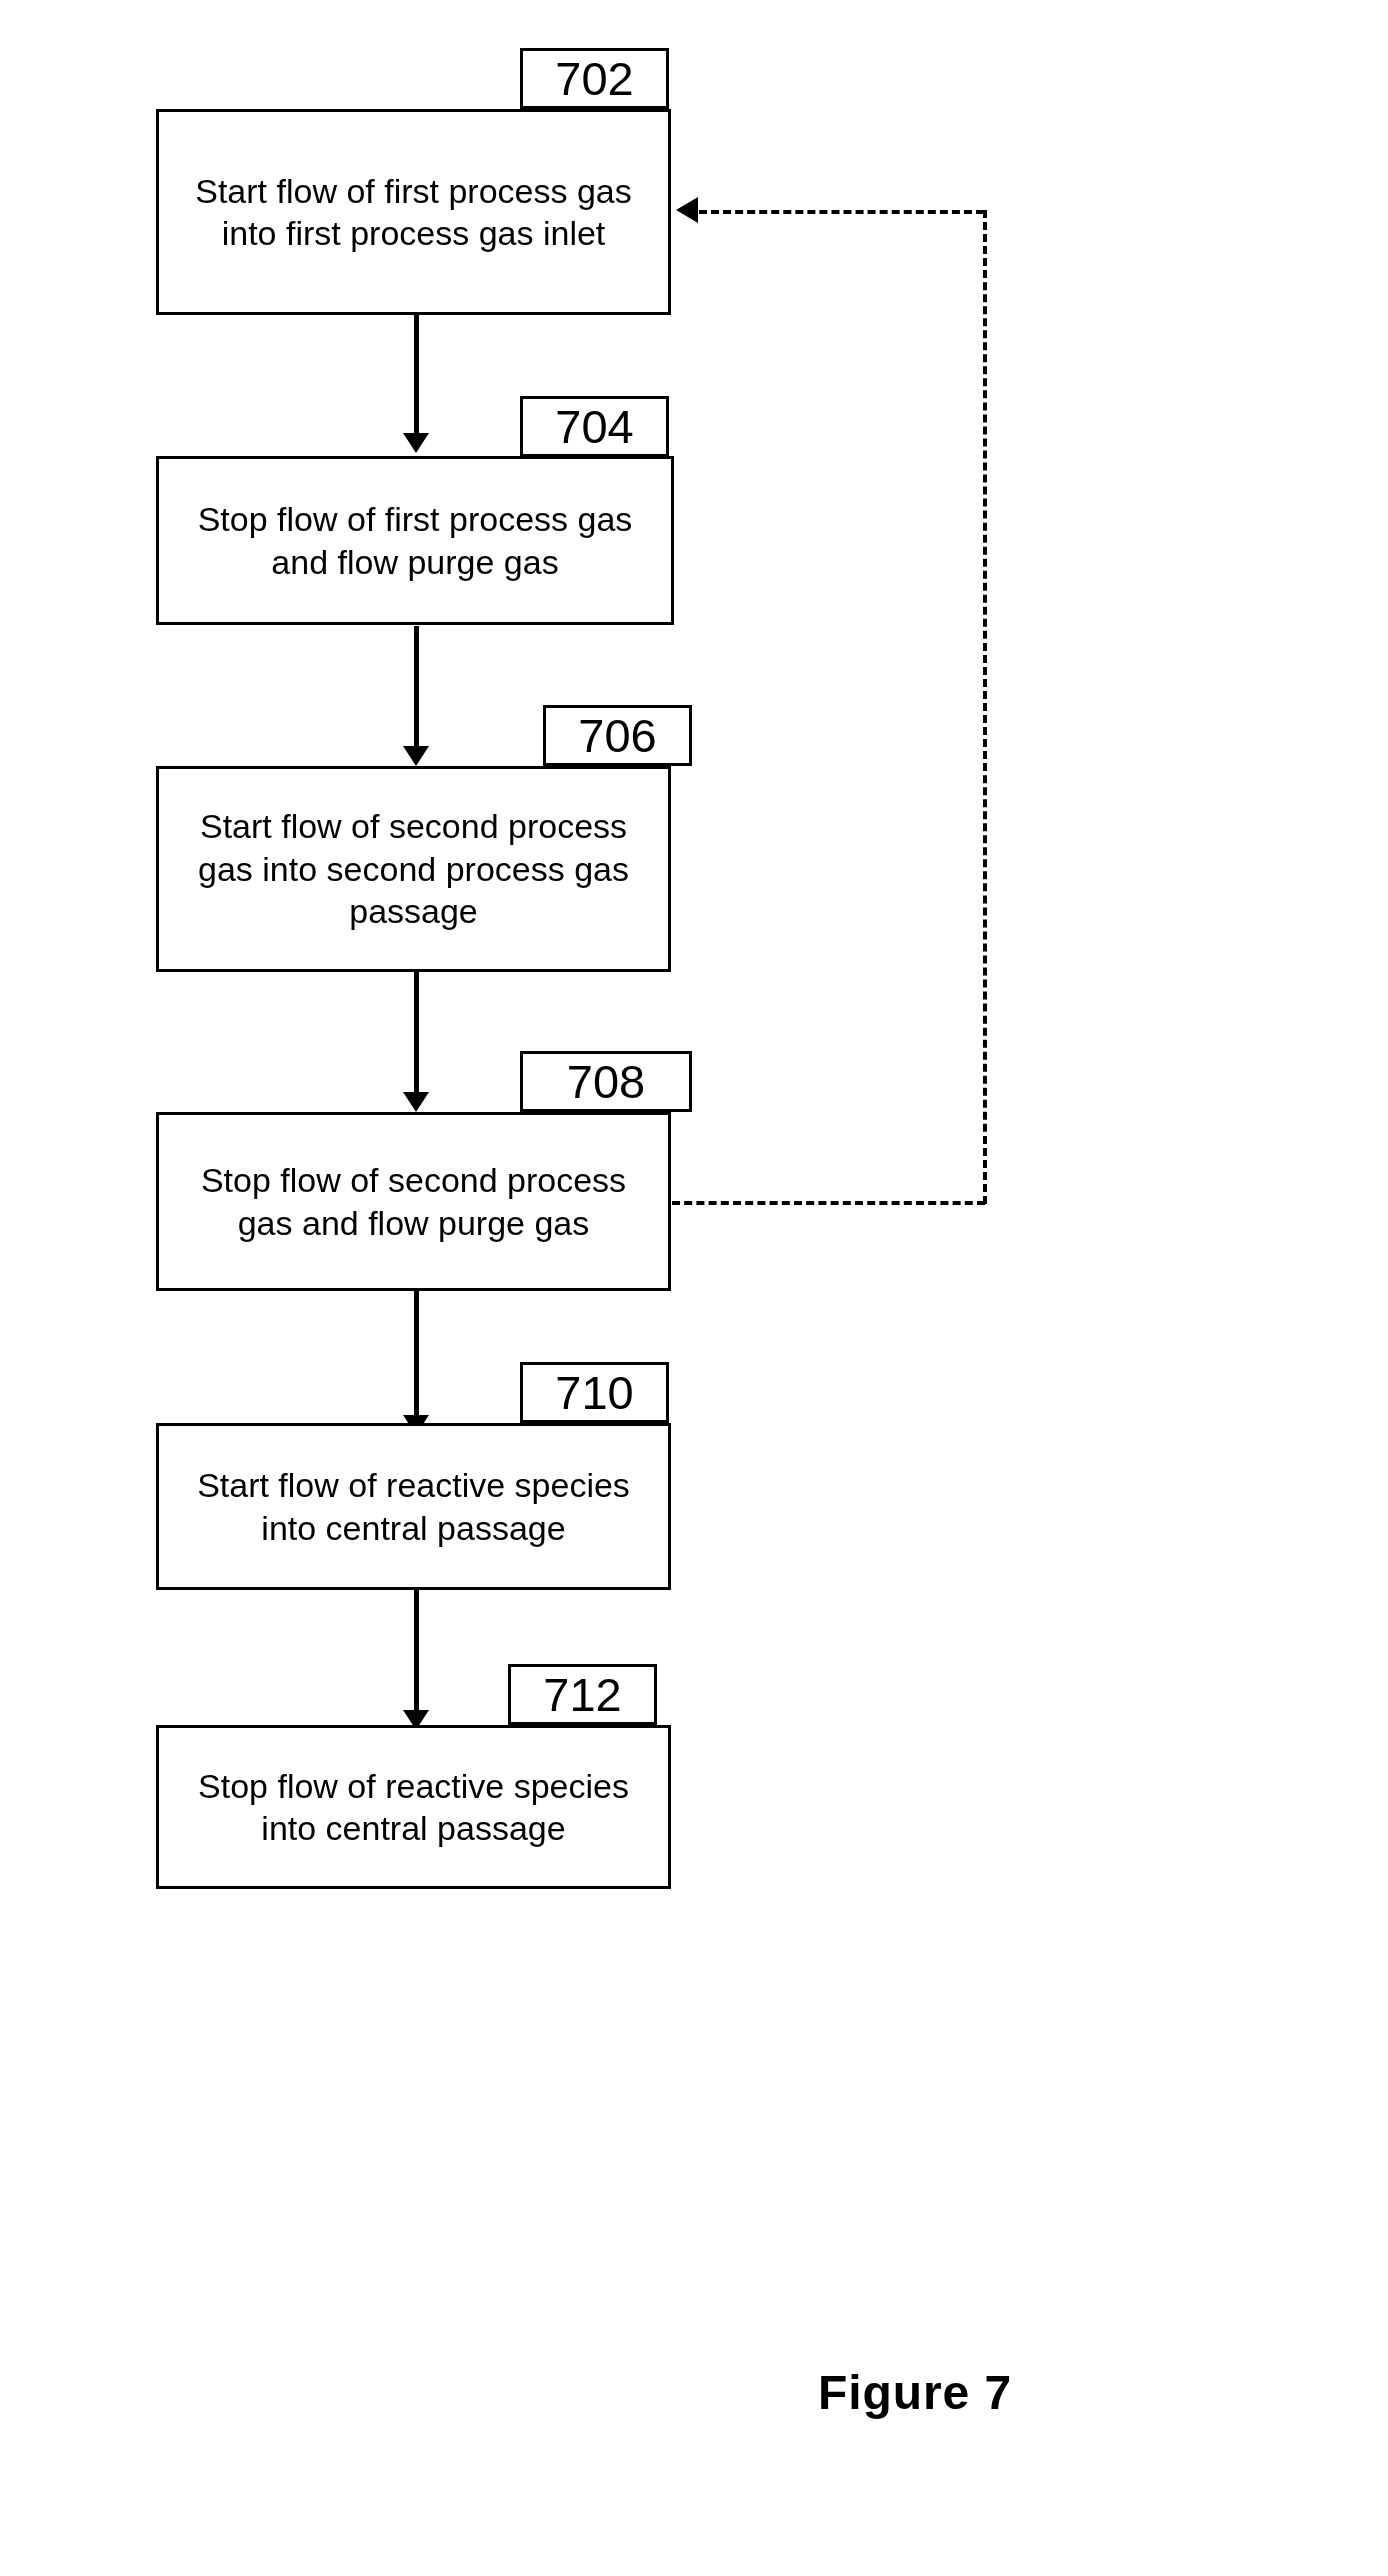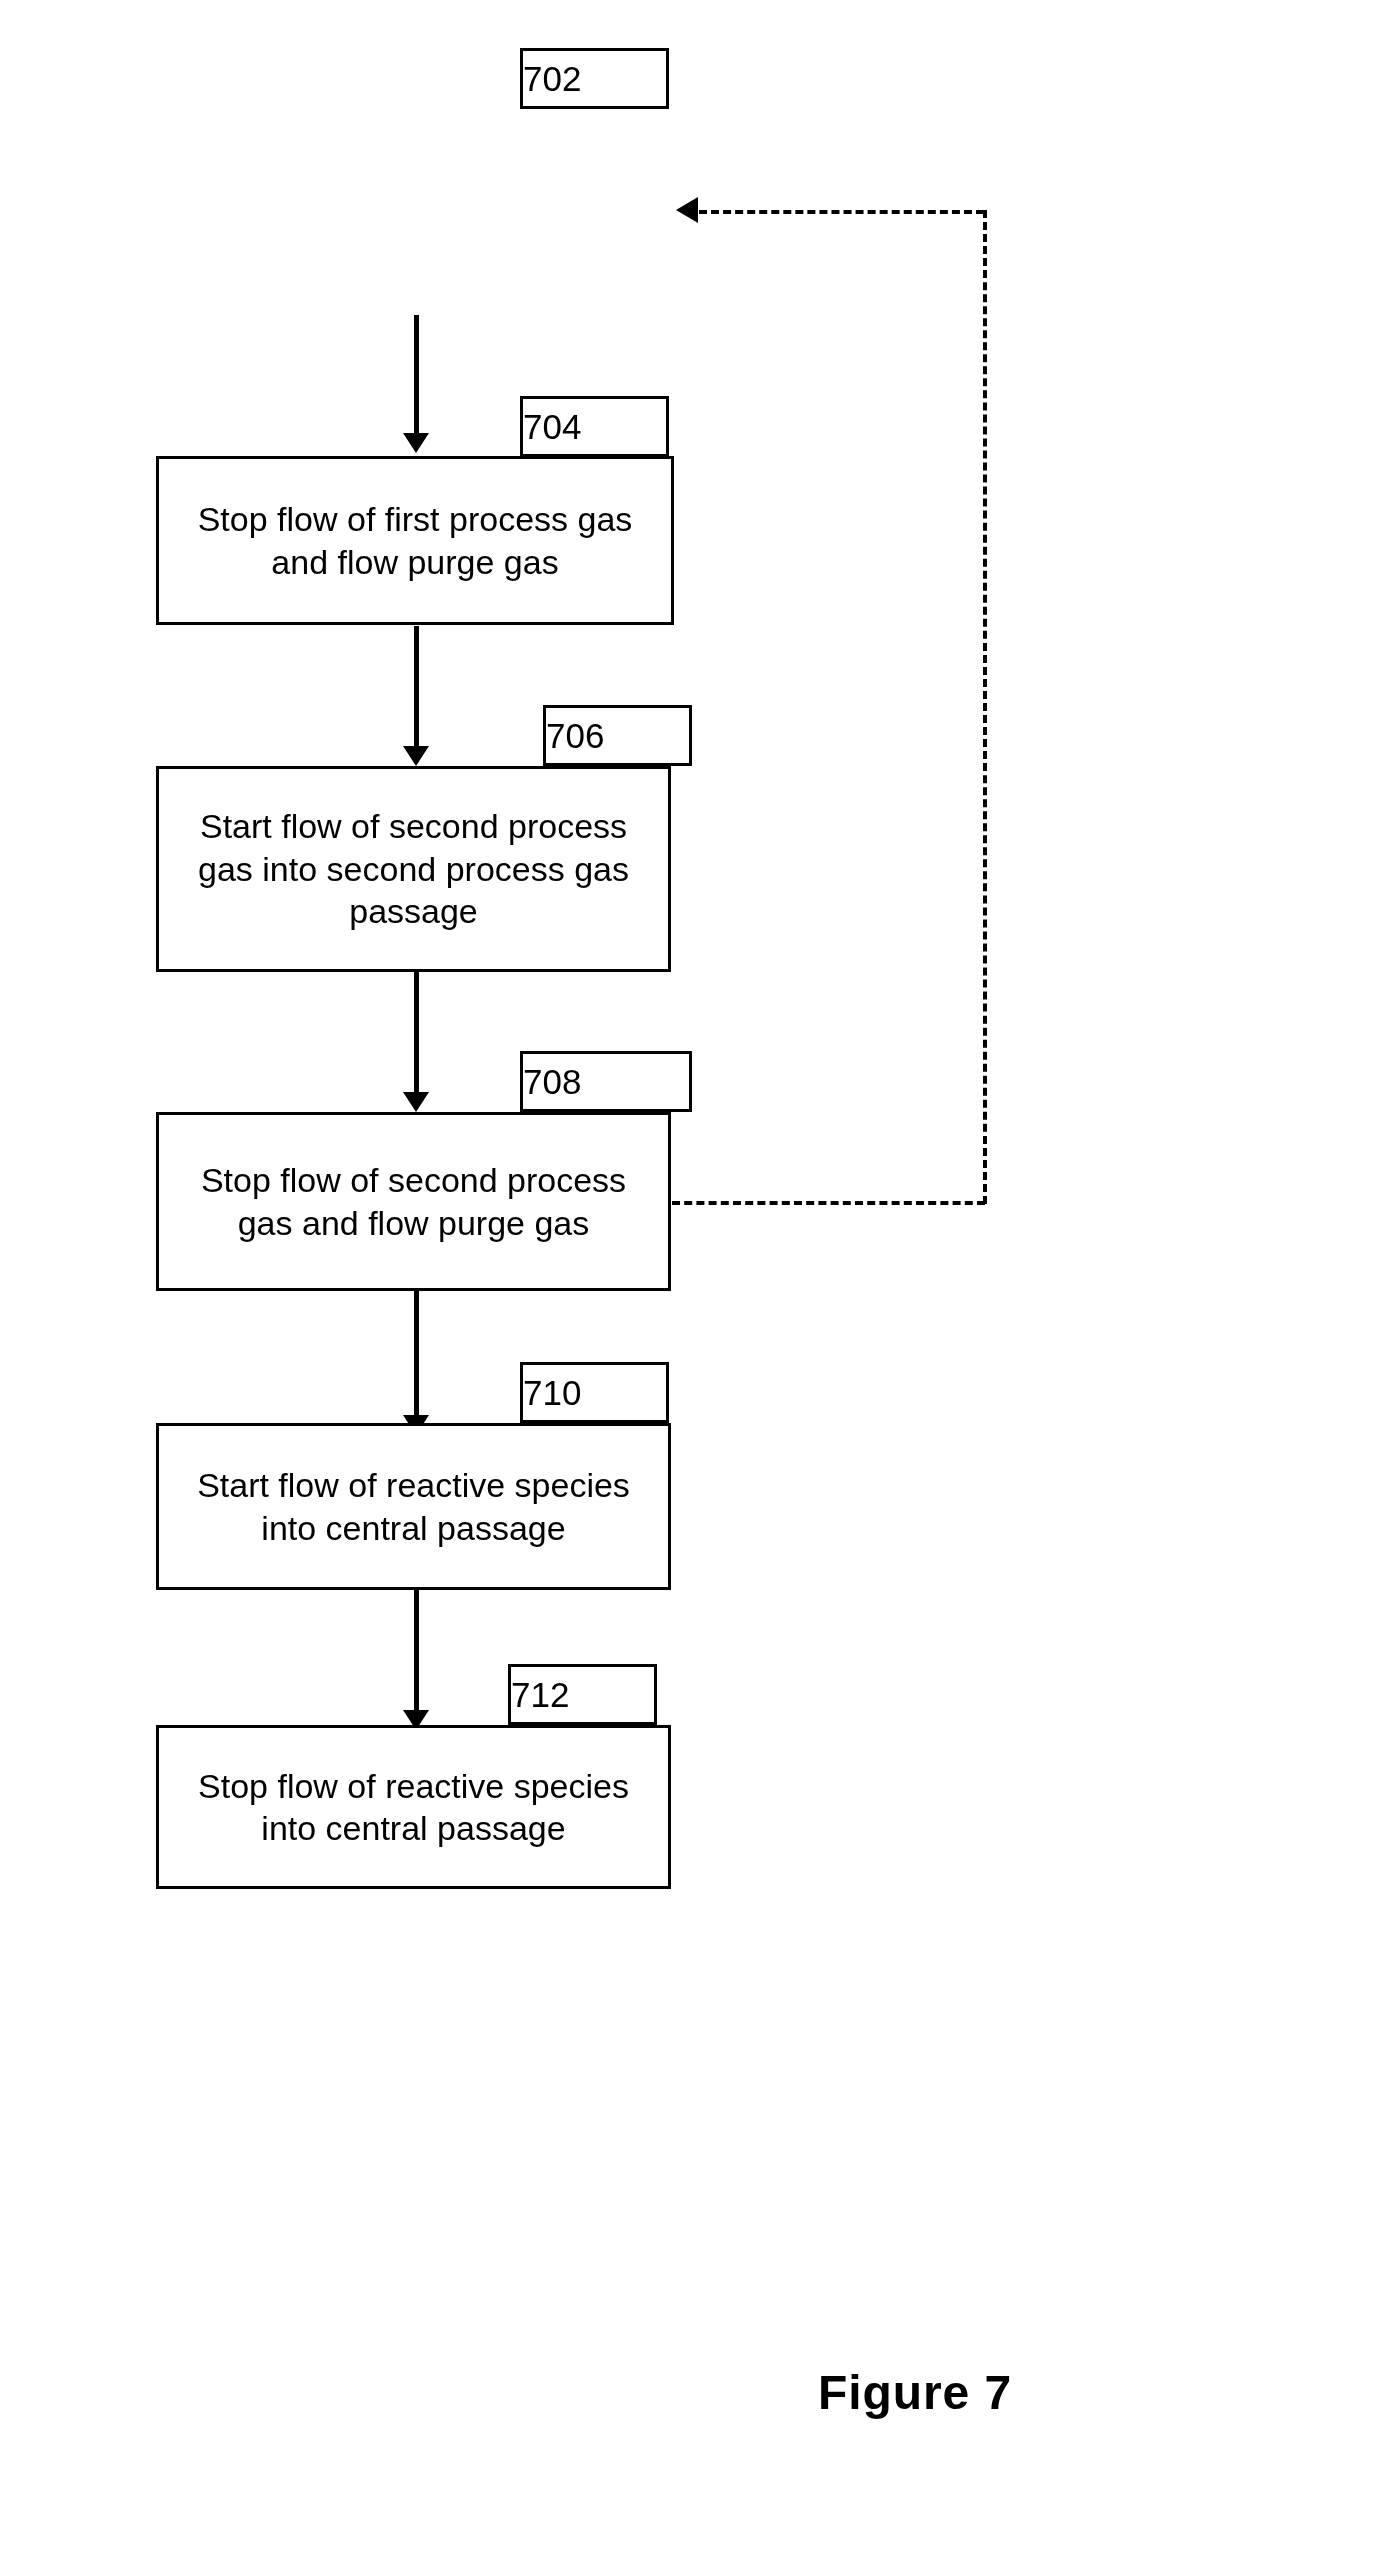--- a/index.html
+++ b/index.html
@@ -45,21 +45,22 @@
   }
 
   
   .ref-tag {
     position: absolute;
     box-sizing: border-box;
     border: 3.7px solid #000000;
     background: #ffffff;
     display: flex;
     align-items: center;
-    font-size: 35px;
+    justify-content: center;
+    font-size: 47px;
     line-height: 1;
     z-index: 3;
   }
 
   
   .arrow {
     position: absolute;
     z-index: 1;
   }
   .arrow .shaft {
@@ -119,20 +120,23 @@
   }
 </style>
 </head>
 <body>
 
 <div id="figure">
 
   <div class="ref-tag" style="left:520px; top:48px; width:149px; height:61px;">
     <span>702</span>
   </div>
+  <div class="step-box" style="left:156px; top:109px; width:515px; height:206px;">
+    <span class="step-text">Start flow of first process gas into first process gas inlet</span>
+  </div>
 
   <div class="arrow" style="left:414px; top:315px; width:4.6px; height:138px;">
     <div class="shaft" style="height:118px;"></div>
     <div class="head" style="top:118px;"></div>
   </div>
 
   <div class="ref-tag" style="left:520px; top:396px; width:149px; height:61px;">
     <span>704</span>
   </div>
   <div class="step-box" style="left:156px; top:456px; width:518px; height:169px;">

